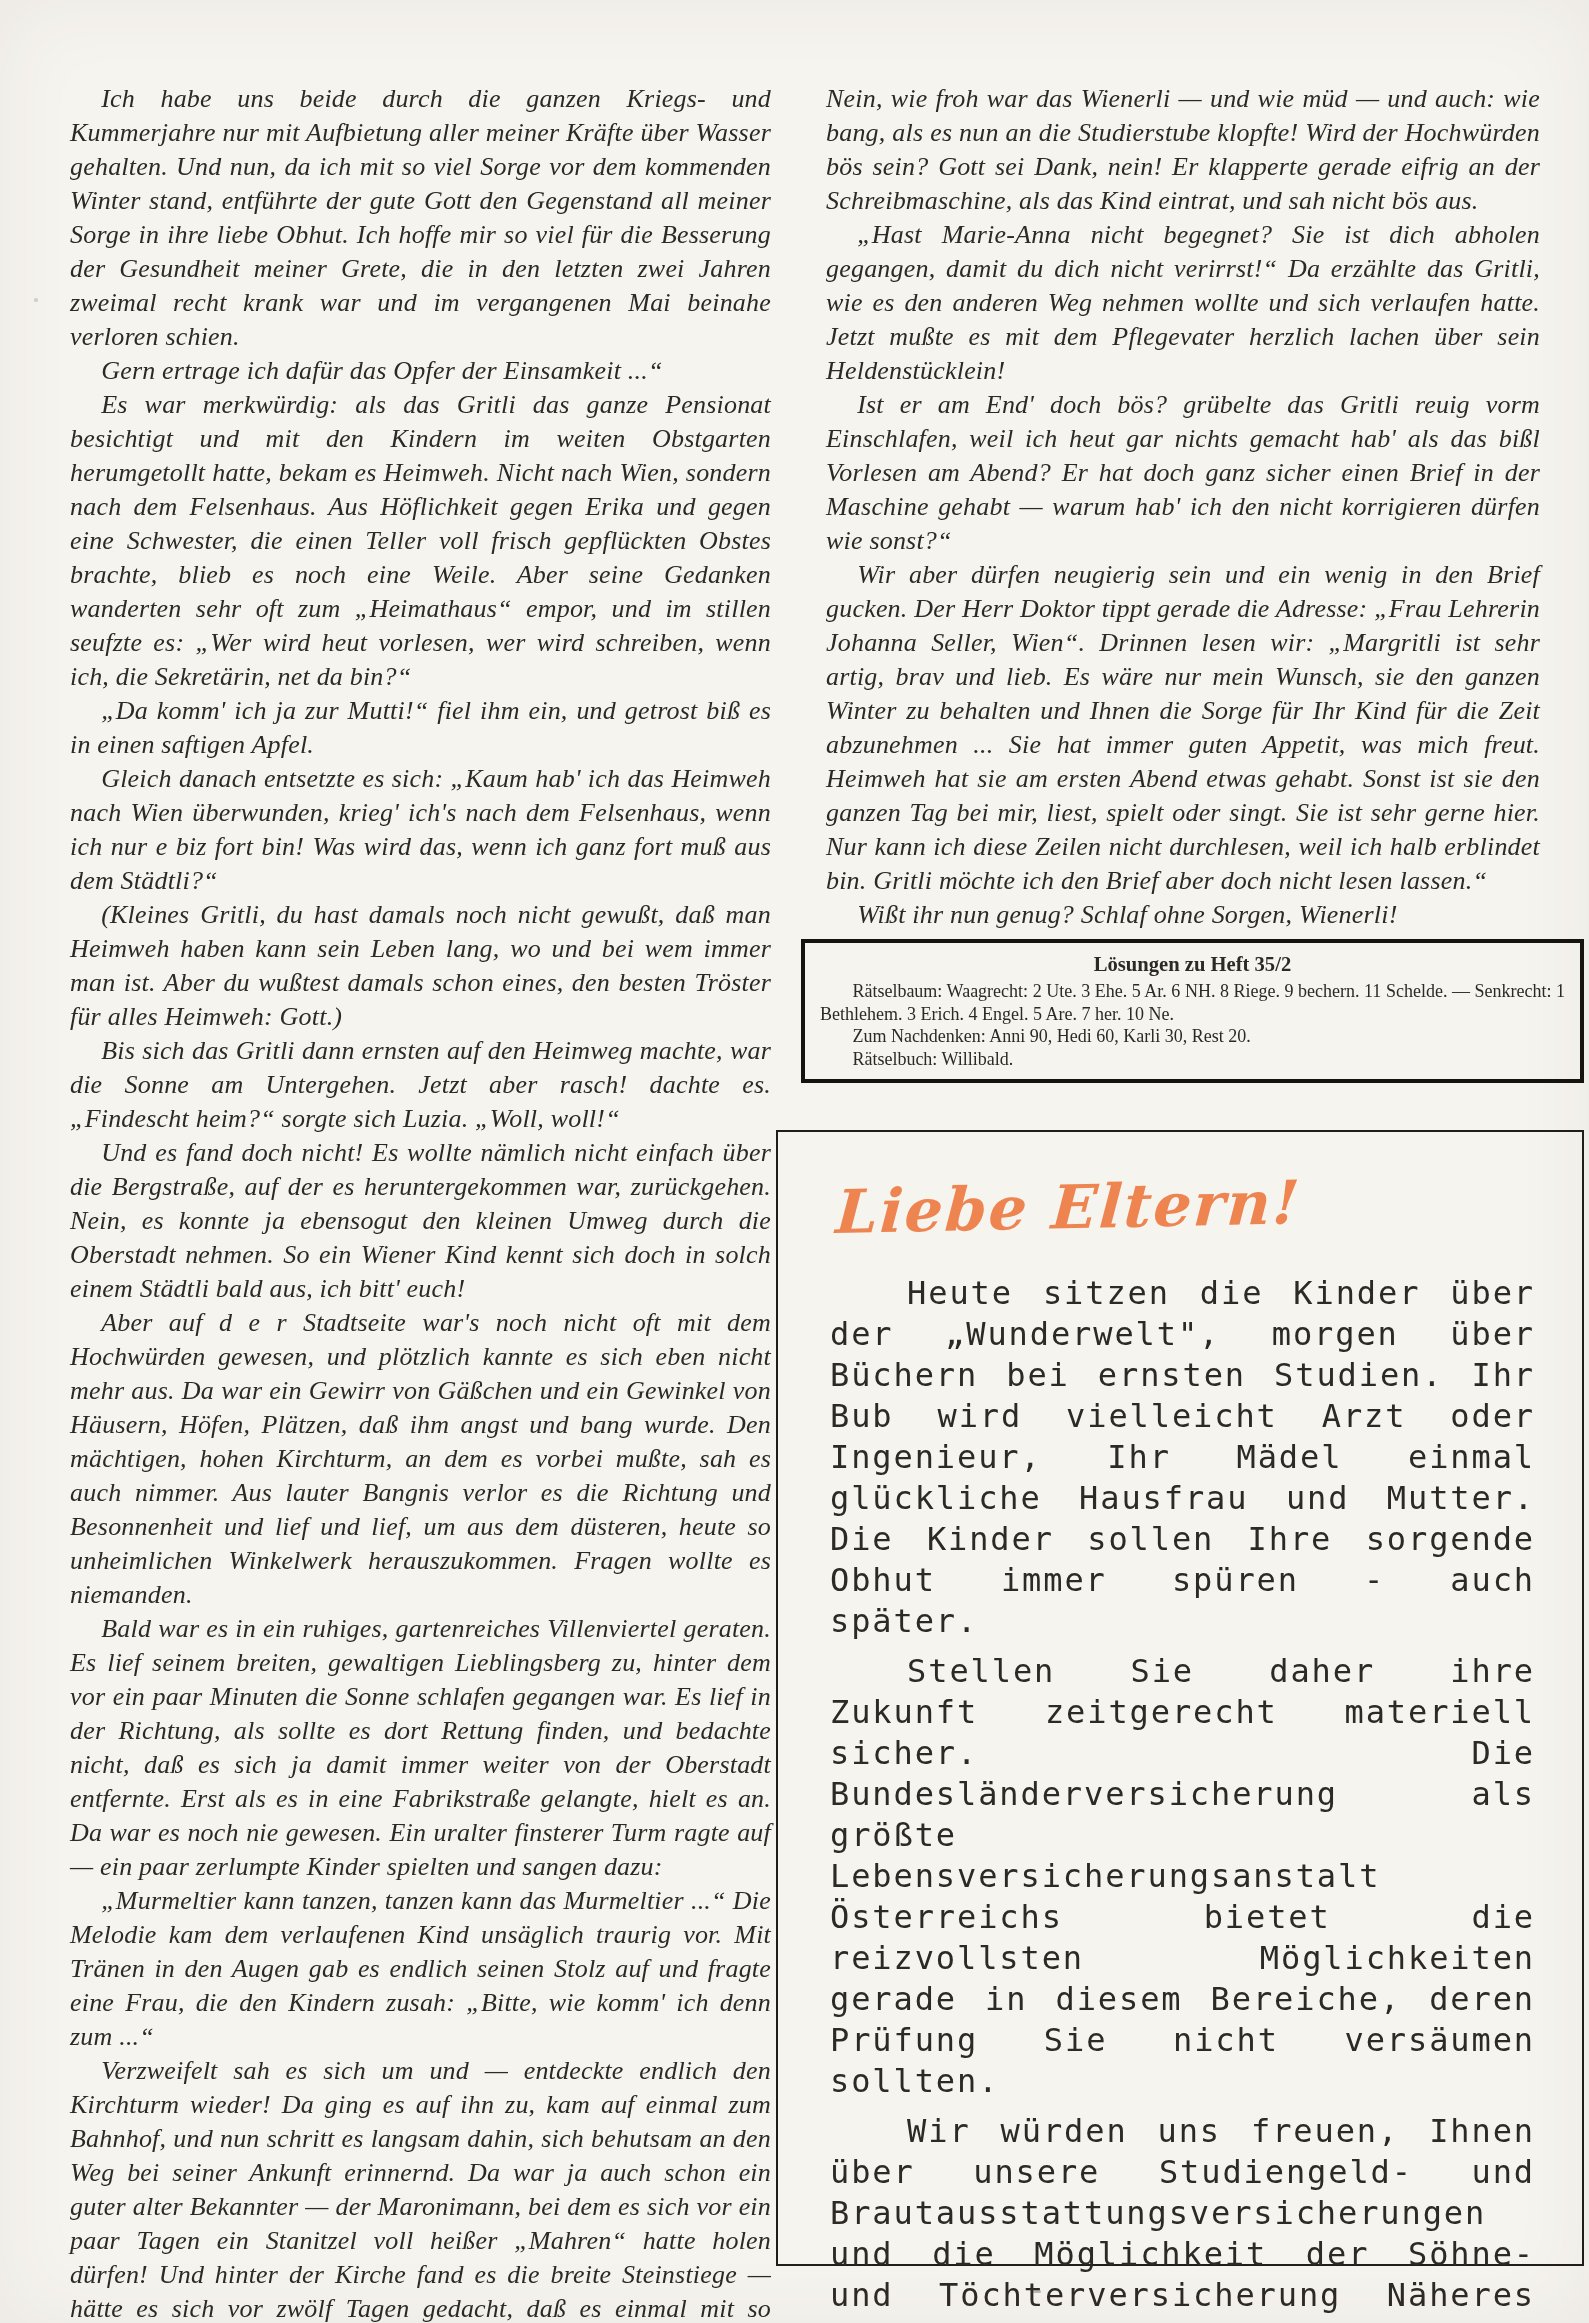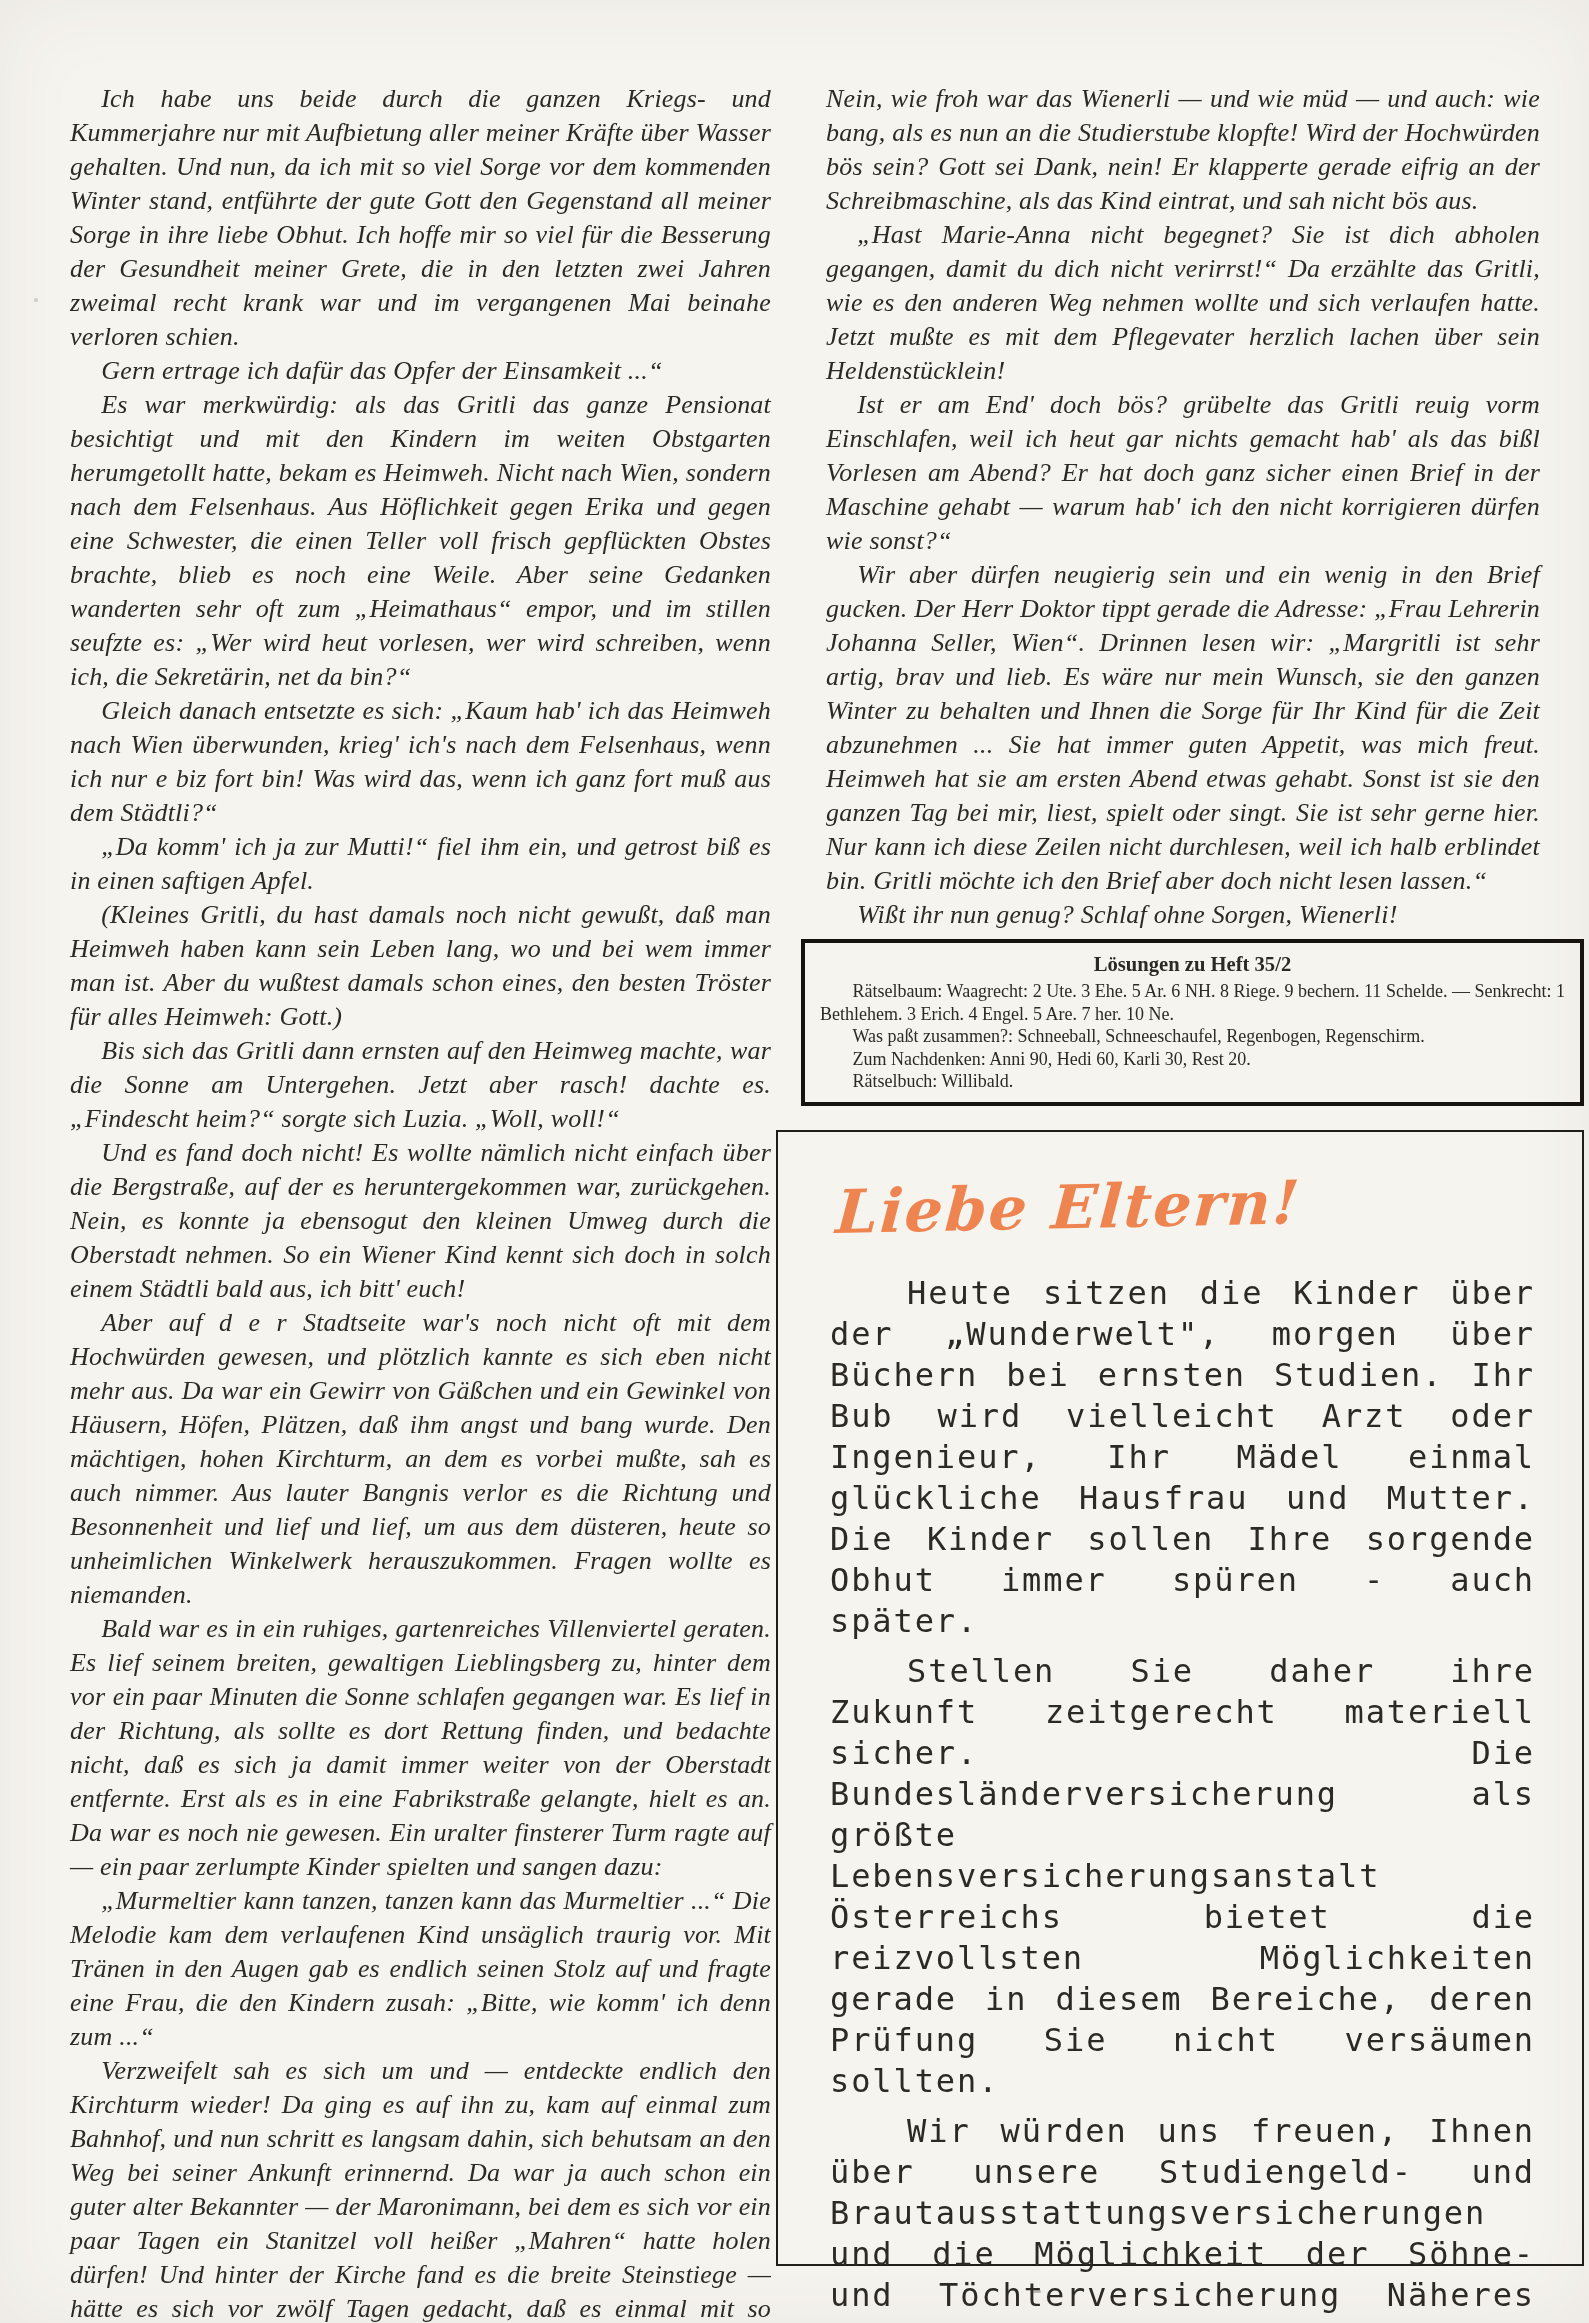--- a/index.html
+++ b/index.html
@@ -103,22 +103,22 @@
 </head>
 <body style="background: rgb(246, 244, 239);">
 
 <div class="page" style="background: rgb(246, 244, 239); color: rgb(45, 42, 37);">
 
   <div class="story-col story-col-left">
     <div class="para-group">
         <p>Ich habe uns beide durch die ganzen Kriegs- und Kummerjahre nur mit Aufbietung aller meiner Kräfte über Wasser gehalten. Und nun, da ich mit so viel Sorge vor dem kommenden Winter stand, entführte der gute Gott den Gegenstand all meiner Sorge in ihre liebe Obhut. Ich hoffe mir so viel für die Besserung der Gesundheit meiner Grete, die in den letzten zwei Jahren zweimal recht krank war und im vergangenen Mai beinahe verloren schien.</p>
         <p>Gern ertrage ich dafür das Opfer der Einsamkeit ...“</p>
         <p>Es war merkwürdig: als das Gritli das ganze Pensionat besichtigt und mit den Kindern im weiten Obstgarten herumgetollt hatte, bekam es Heimweh. Nicht nach Wien, sondern nach dem Felsenhaus. Aus Höflichkeit gegen Erika und gegen eine Schwester, die einen Teller voll frisch gepflückten Obstes brachte, blieb es noch eine Weile. Aber seine Gedanken wanderten sehr oft zum „Heimathaus“ empor, und im stillen seufzte es: „Wer wird heut vorlesen, wer wird schreiben, wenn ich, die Sekretärin, net da bin?“</p>
+        <p>„Da komm' ich ja zur Mutti!“ fiel ihm ein, und getrost biß es in einen saftigen Apfel.</p>
         <p>Gleich danach entsetzte es sich: „Kaum hab' ich das Heimweh nach Wien überwunden, krieg' ich's nach dem Felsenhaus, wenn ich nur e biz fort bin! Was wird das, wenn ich ganz fort muß aus dem Städtli?“</p>
-        <p>„Da komm' ich ja zur Mutti!“ fiel ihm ein, und getrost biß es in einen saftigen Apfel.</p>
         <p>(Kleines Gritli, du hast damals noch nicht gewußt, daß man Heimweh haben kann sein Leben lang, wo und bei wem immer man ist. Aber du wußtest damals schon eines, den besten Tröster für alles Heimweh: Gott.)</p>
         <p>Bis sich das Gritli dann ernsten auf den Heimweg machte, war die Sonne am Untergehen. Jetzt aber rasch! dachte es. „Findescht heim?“ sorgte sich Luzia. „Woll, woll!“</p>
         <p>Und es fand doch nicht! Es wollte nämlich nicht einfach über die Bergstraße, auf der es heruntergekommen war, zurückgehen. Nein, es konnte ja ebensogut den kleinen Umweg durch die Oberstadt nehmen. So ein Wiener Kind kennt sich doch in solch einem Städtli bald aus, ich bitt' euch!</p>
         <p>Aber auf d e r  Stadtseite war's noch nicht oft mit dem Hochwürden gewesen, und plötzlich kannte es sich eben nicht mehr aus. Da war ein Gewirr von Gäßchen und ein Gewinkel von Häusern, Höfen, Plätzen, daß ihm angst und bang wurde. Den mächtigen, hohen Kirchturm, an dem es vorbei mußte, sah es auch nimmer. Aus lauter Bangnis verlor es die Richtung und Besonnenheit und lief und lief, um aus dem düsteren, heute so unheimlichen Winkelwerk herauszukommen. Fragen wollte es niemanden.</p>
         <p>Bald war es in ein ruhiges, gartenreiches Villenviertel geraten. Es lief seinem breiten, gewaltigen Lieblingsberg zu, hinter dem vor ein paar Minuten die Sonne schlafen gegangen war. Es lief in der Richtung, als sollte es dort Rettung finden, und bedachte nicht, daß es sich ja damit immer weiter von der Oberstadt entfernte. Erst als es in eine Fabrikstraße gelangte, hielt es an. Da war es noch nie gewesen. Ein uralter finsterer Turm ragte auf — ein paar zerlumpte Kinder spielten und sangen dazu:</p>
         <p>„Murmeltier kann tanzen, tanzen kann das Murmeltier ...“ Die Melodie kam dem verlaufenen Kind unsäglich traurig vor. Mit Tränen in den Augen gab es endlich seinen Stolz auf und fragte eine Frau, die den Kindern zusah: „Bitte, wie komm' ich denn zum ...“</p>
         <p>Verzweifelt sah es sich um und — entdeckte endlich den Kirchturm wieder! Da ging es auf ihn zu, kam auf einmal zum Bahnhof, und nun schritt es langsam dahin, sich behutsam an den Weg bei seiner Ankunft erinnernd. Da war ja auch schon ein guter alter Bekannter — der Maronimann, bei dem es sich vor ein paar Tagen ein Stanitzel voll heißer „Mahren“ hatte holen dürfen! Und hinter der Kirche fand es die breite Steinstiege — hätte es sich vor zwölf Tagen gedacht, daß es einmal mit so freudig klopfendem Herzen hier oben ankommen würde?</p>
       </div>
   </div>
 
@@ -129,21 +129,20 @@
         <p>Ist er am End' doch bös? grübelte das Gritli reuig vorm Einschlafen, weil ich heut gar nichts gemacht hab' als das bißl Vorlesen am Abend? Er hat doch ganz sicher einen Brief in der Maschine gehabt — warum hab' ich den nicht korrigieren dürfen wie sonst?“</p>
         <p>Wir aber dürfen neugierig sein und ein wenig in den Brief gucken. Der Herr Doktor tippt gerade die Adresse: „Frau Lehrerin Johanna Seller, Wien“. Drinnen lesen wir: „Margritli ist sehr artig, brav und lieb. Es wäre nur mein Wunsch, sie den ganzen Winter zu behalten und Ihnen die Sorge für Ihr Kind für die Zeit abzunehmen ... Sie hat immer guten Appetit, was mich freut. Heimweh hat sie am ersten Abend etwas gehabt. Sonst ist sie den ganzen Tag bei mir, liest, spielt oder singt. Sie ist sehr gerne hier. Nur kann ich diese Zeilen nicht durchlesen, weil ich halb erblindet bin. Gritli möchte ich den Brief aber doch nicht lesen lassen.“</p>
         <p>Wißt ihr nun genug? Schlaf ohne Sorgen, Wienerli!</p>
       </div>
   </div>
 
   <div class="solutions">
     <div class="sol-title">Lösungen zu Heft 35/2</div>
     <div class="sol-items">
         <p><b>Rätselbaum: </b>Waagrecht: 2 Ute. 3 Ehe. 5 Ar. 6 NH. 8 Riege. 9 bechern. 11 Schelde. — Senkrecht: 1 Bethlehem. 3 Erich. 4 Engel. 5 Are. 7 her. 10 Ne.</p>
-        <p><b>Was paßt zusammen?: </b>Schneeball, Schneeschaufel, Regenbogen, Regenschirm.</p>
         <p><b>Zum Nachdenken: </b>Anni 90, Hedi 60, Karli 30, Rest 20.</p>
         <p><b>Rätselbuch: </b>Willibald.</p>
       </div>
   </div>
 
   <div class="ad">
     <div class="ad-headline" style="color: rgb(238, 132, 80);">Liebe Eltern!</div>
     <div class="ad-body">
         <p>Heute sitzen die Kinder über der „Wunderwelt", morgen über Büchern bei ernsten Studien. Ihr Bub wird vielleicht Arzt oder Ingenieur, Ihr Mädel einmal glückliche Hausfrau und Mutter. Die Kinder sollen Ihre sorgende Obhut immer spüren - auch später.</p>
         <p>Stellen Sie daher ihre Zukunft zeitgerecht materiell sicher. Die Bundesländerversicherung als größte Lebensversicherungsanstalt Österreichs bietet die reizvollsten Möglichkeiten gerade in diesem Bereiche, deren Prüfung Sie nicht versäumen sollten.</p>

